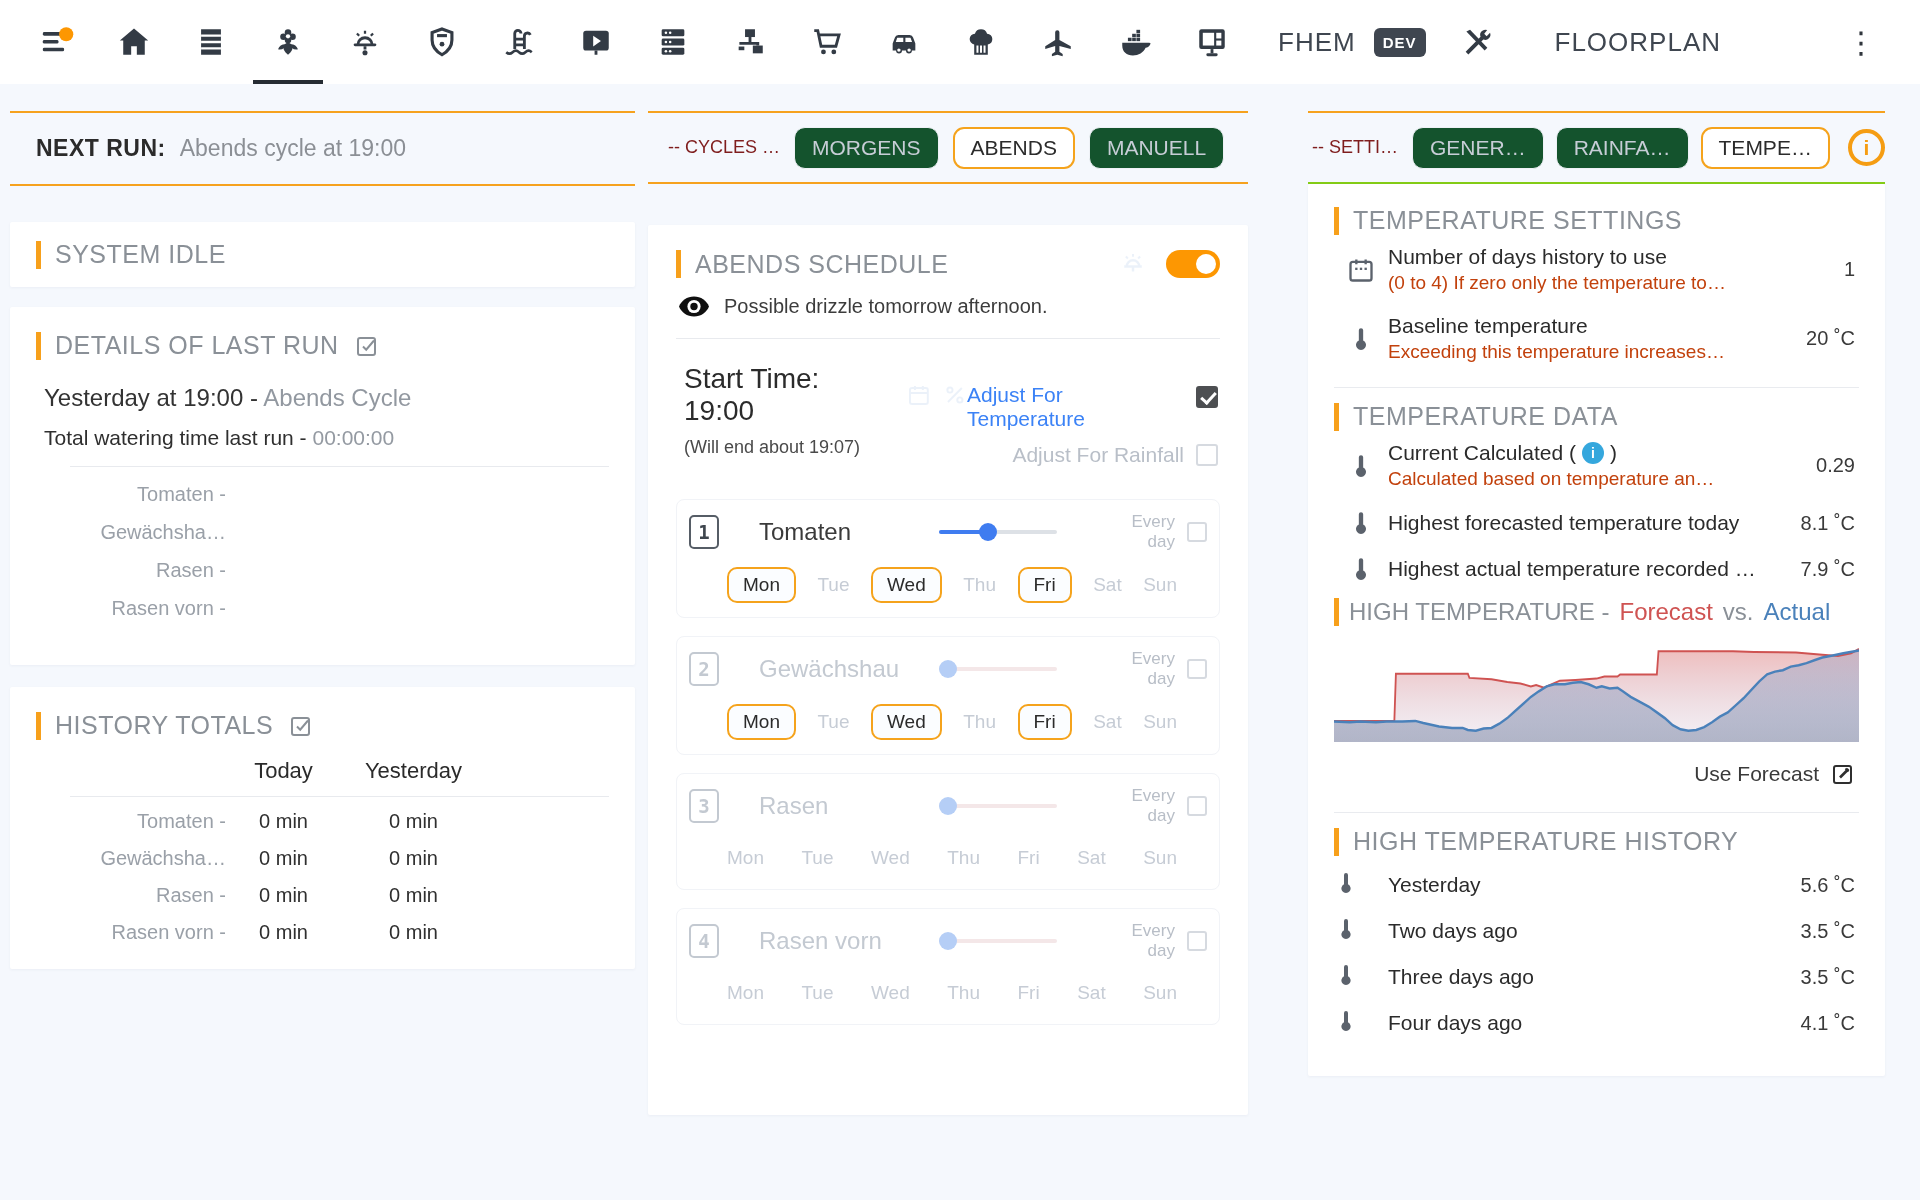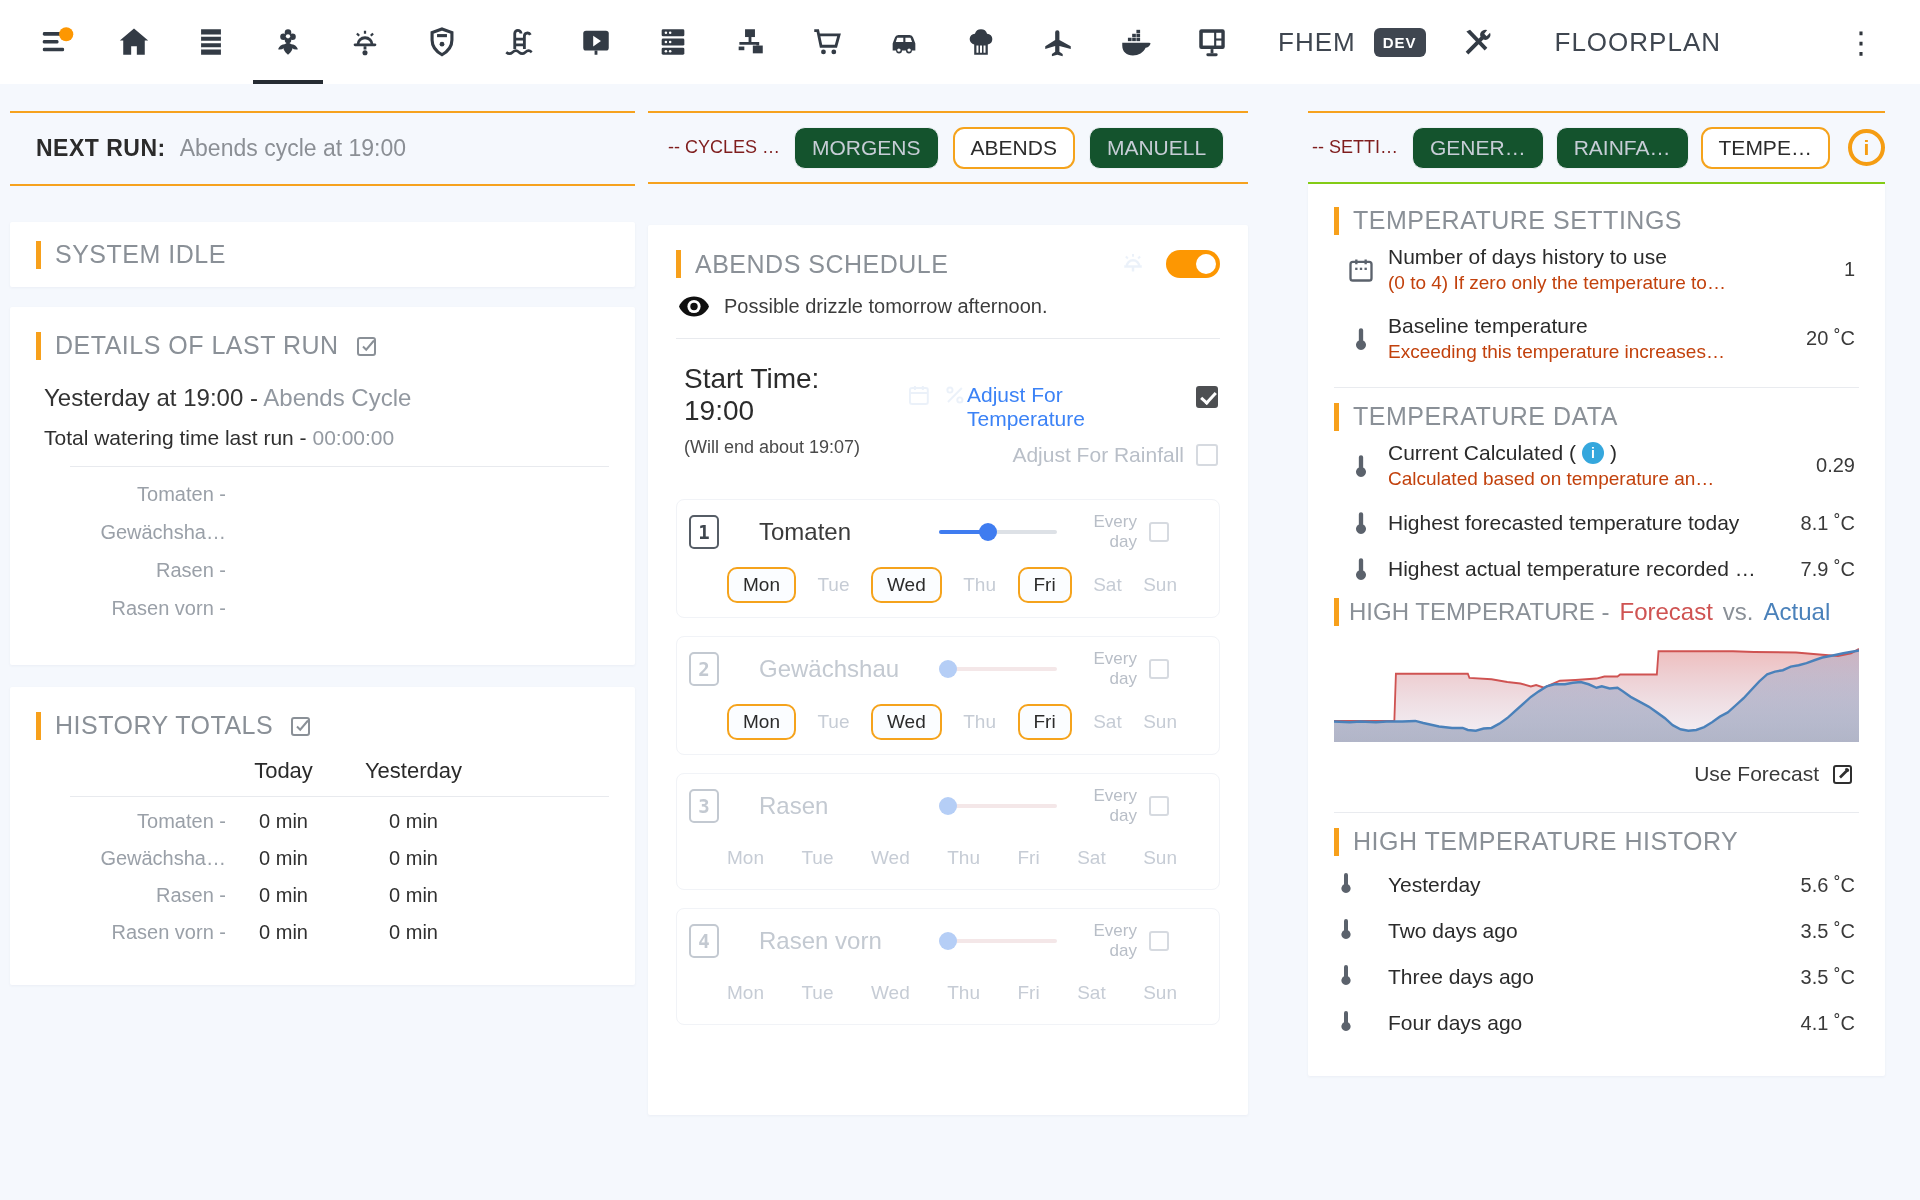--- a/index.html
+++ b/index.html
@@ -41,21 +41,21 @@
   .idle-card { margin-top:36px; padding:18px 26px; }
   .details-card { margin-top:20px; padding:24px 26px 38px; }
   .details-when { margin-top:24px; font-size:24px; padding-left:8px; }
   .details-when .dark { color:#333; }
   .details-when .gray { color:#9298a0; }
   .details-total { margin-top:14px; font-size:21px; padding-left:8px; }
   .details-total .gray { color:#949aa2; }
   .lr-divider { border-top:1px solid #e8eaee; margin:16px 0 8px 34px; }
   .lr-row { font-size:20px; color:#9aa0a8; line-height:38px; width:190px; text-align:right; }
 
-  .history-card { margin-top:22px; padding:24px 26px 34px; }
+  .history-card { margin-top:22px; padding:24px 26px 18px; }
   .ht-head { display:grid; grid-template-columns:190px 115px 145px; margin-top:18px; }
   .ht-head span { font-size:22px; color:#2b2b2b; text-align:center; }
   .ht-divider { border-top:1px solid #e8eaee; margin:12px 0 6px 34px; }
   .ht-row { display:grid; grid-template-columns:190px 115px 145px; line-height:37px; }
   .ht-label { font-size:20px; color:#9aa0a8; text-align:right; }
   .ht-val, .ht-val2 { font-size:20px; color:#2f2f2f; text-align:center; }
 
   
   .tab-row { margin-top:27px; height:73px; display:flex; align-items:center; gap:14px; padding:0 8px 0 20px; }
   .tab-row.orange { border-top:2px solid #f6a21e; border-bottom:2px solid #f6a21e; }
@@ -99,21 +99,21 @@
     font-size:19px; font-weight:bold; color:#3f464e; }
   .zone-name { font-size:24px; color:#3a3a3a; padding-left:22px; }
   .zone.off .zone-num { border-color:#c3c9d1; color:#c3c9d1; }
   .zone.off .zone-name { color:#c3c9d1; }
   .slider { position:relative; width:118px; height:20px; cursor:pointer; }
   .slider .track { position:absolute; top:8px; left:0; right:0; height:4px; border-radius:2px; background:#dde1e6; }
   .slider .fill  { position:absolute; top:8px; left:0; height:4px; border-radius:2px; background:#3f7cf0; }
   .slider .knob  { position:absolute; top:1px; width:18px; height:18px; border-radius:50%; background:#3f7cf0; }
   .zone.off .slider .track { background:#f4e7e8; }
   .zone.off .slider .knob  { background:#b5cef6; }
-  .everyday { display:flex; align-items:center; gap:12px; }
+  .everyday { display:flex; align-items:center; justify-content:flex-end; gap:12px; }
   .everyday .lab { width:48px; font-size:17px; color:#b8bec7; text-align:right; line-height:1.15; }
   .everyday .cb { width:20px; height:20px; }
   .chips { display:flex; justify-content:space-between; align-items:center; margin:16px 30px 0 38px; }
   .chip { font-size:19px; color:#c6ccd5; padding:6px 0; cursor:pointer; }
   .chip.on { color:#2b2b2b; border:2px solid #f5a31c; border-radius:10px; padding:5px 14px; background:#fbfdff; }
 
   
   .set-card { padding:22px 26px 30px; }
   .srow { display:grid; grid-template-columns:54px 1fr 96px; align-items:center; padding:10px 0; }
   .srow .ic { display:flex; justify-content:center; }

